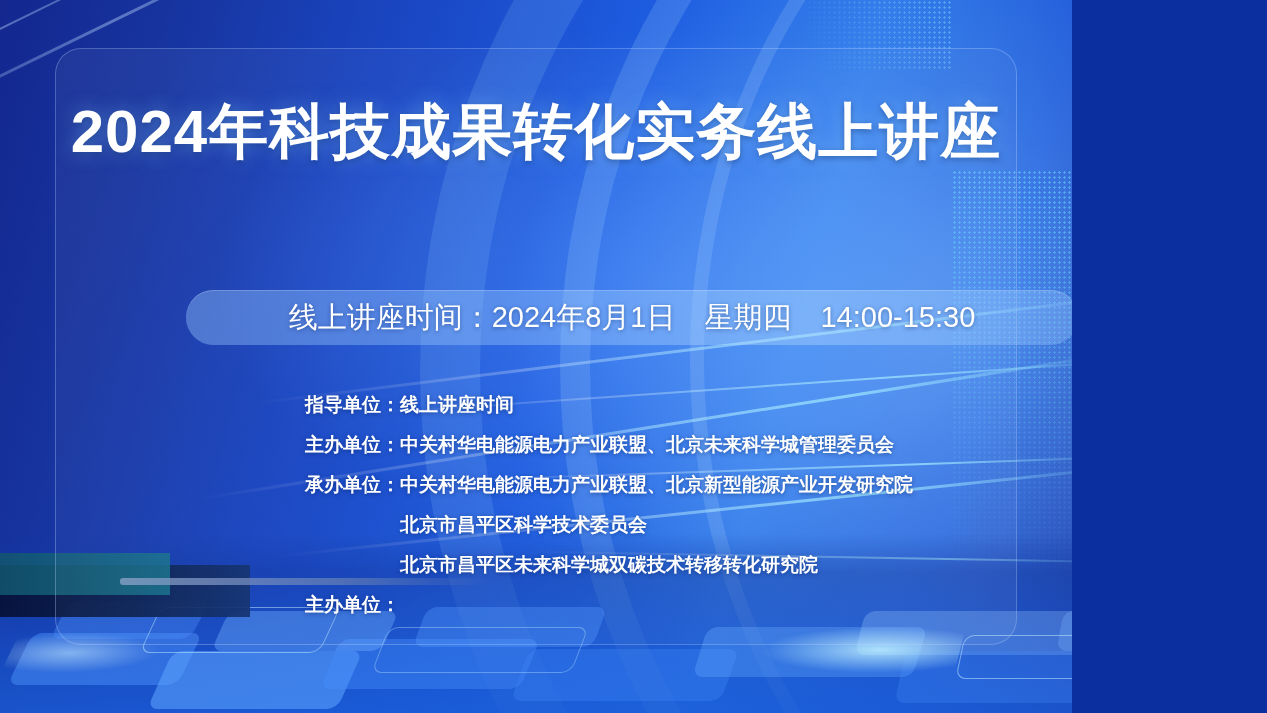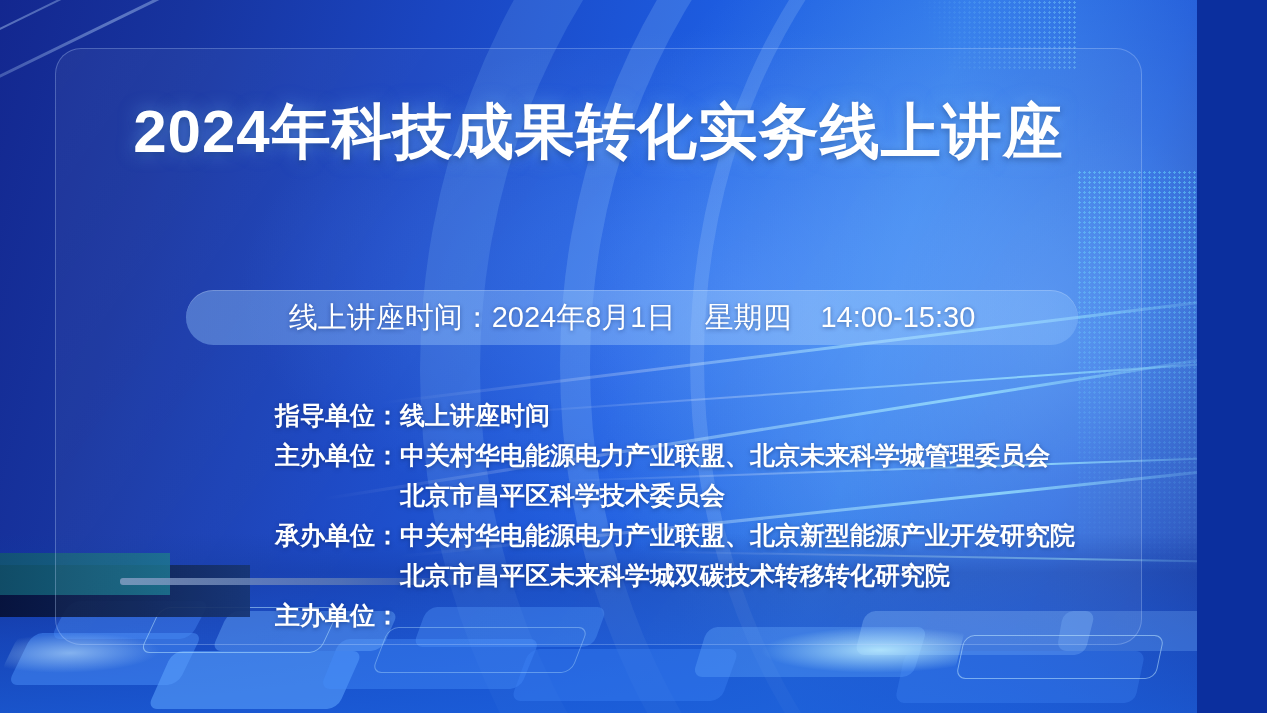--- a/index.html
+++ b/index.html
@@ -1,21 +1,21 @@
 <!DOCTYPE html>
 <html><head>
 <meta charset="utf-8">
 <style>
   * { margin:0; padding:0; box-sizing:border-box; }
   html,body { width:1267px; height:713px; overflow:hidden; background:#0b2f9e; }
   body { font-family:"Liberation Sans","DejaVu Sans",sans-serif; }
 
   #poster{
     position:relative;
-    width:1197px; height:713px;
+    width:1072px; height:713px;
     overflow:hidden;
     background:
       radial-gradient(circle at 88% 46%, rgba(120,185,255,0.55) 0%, rgba(120,185,255,0.0) 42%),
       radial-gradient(ellipse 70% 60% at 62% 40%, rgba(86,150,255,0.45) 0%, rgba(86,150,255,0) 60%),
       linear-gradient(105deg,#13278f 0%, #17349f 14%, #1a46c2 32%, #1d5ce0 52%, #2a74e8 70%, #1b55d6 86%, #17309c 100%);
   }
 
   
   .arcs{ position:absolute; inset:0; overflow:hidden; }
   .arc{
@@ -103,23 +103,23 @@
   }
   .time-text{
     position:absolute; left:0; right:0; top:0; height:55px;
     display:flex; align-items:center; justify-content:center;
     font-size:29px; font-weight:normal; color:#ffffff; white-space:pre;
     text-shadow:0 1px 4px rgba(0,30,90,.45);
   }
 
   .orgs{ position:absolute; left:0; top:392px; width:100%; }
   .org-row{
-    display:flex; align-items:flex-end;
+    display:flex; align-items:flex-start;
     height:40px;
-    font-size:25px; font-weight:bold; color:#ffffff;
+    font-size:19px; font-weight:bold; color:#ffffff;
     text-shadow:0 1px 4px rgba(0,30,90,.5);
   }
   .org-label{ width:400px; text-align:right; padding-right:0px; white-space:nowrap; }
   .org-value{ flex:0 0 auto; white-space:nowrap; }
 </style>
 </head>
 <body>
 
 <div id="poster">
 
@@ -199,28 +199,28 @@
     <div class="orgs">
       <div class="org-row">
         <span class="org-label">指导单位：</span>
         <span class="org-value">线上讲座时间</span>
       </div>
       <div class="org-row">
         <span class="org-label">主办单位：</span>
         <span class="org-value">中关村华电能源电力产业联盟、北京未来科学城管理委员会</span>
       </div>
       <div class="org-row">
+        <span class="org-label">承办单位：</span>
+        <span class="org-value">中关村华电能源电力产业联盟、北京新型能源产业开发研究院</span>
+      </div>
+      <div class="org-row">
         <span class="org-label"></span>
         <span class="org-value">北京市昌平区科学技术委员会</span>
       </div>
       <div class="org-row">
-        <span class="org-label">承办单位：</span>
-        <span class="org-value">中关村华电能源电力产业联盟、北京新型能源产业开发研究院</span>
-      </div>
-      <div class="org-row">
         <span class="org-label"></span>
         <span class="org-value">北京市昌平区未来科学城双碳技术转移转化研究院</span>
       </div>
       <div class="org-row">
         <span class="org-label">主办单位：</span>
       </div>
     </div>
 
   </div>
 </div>

